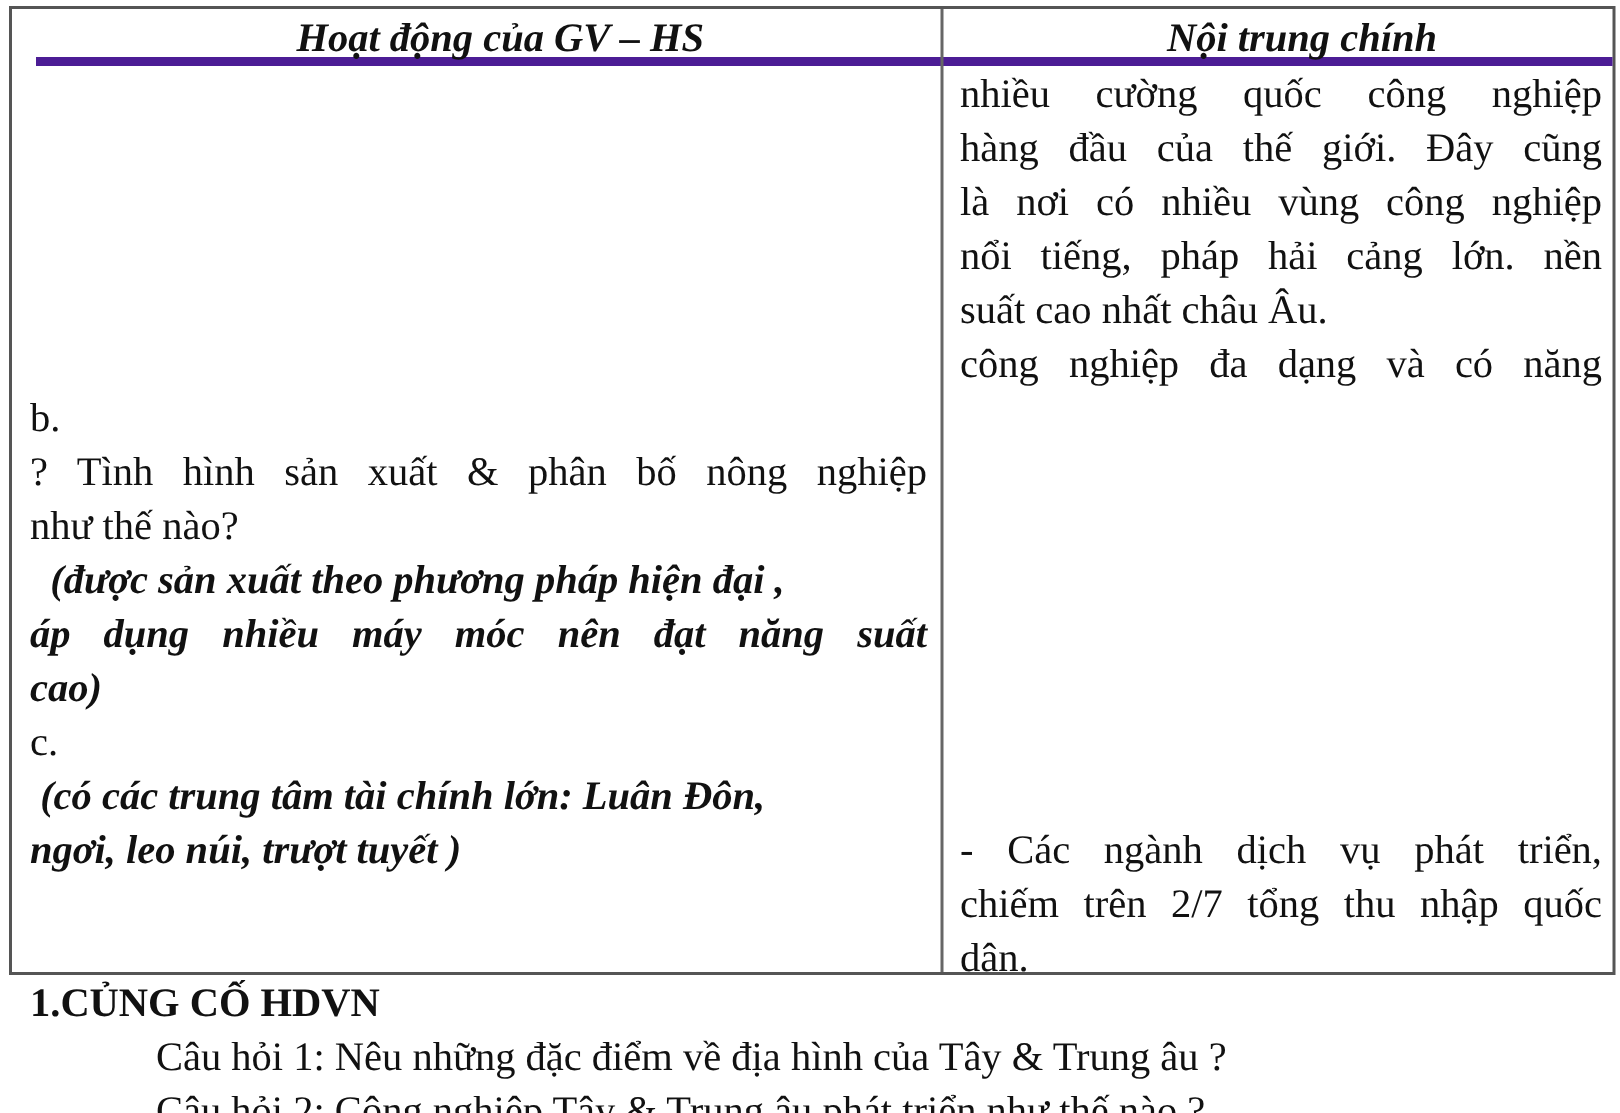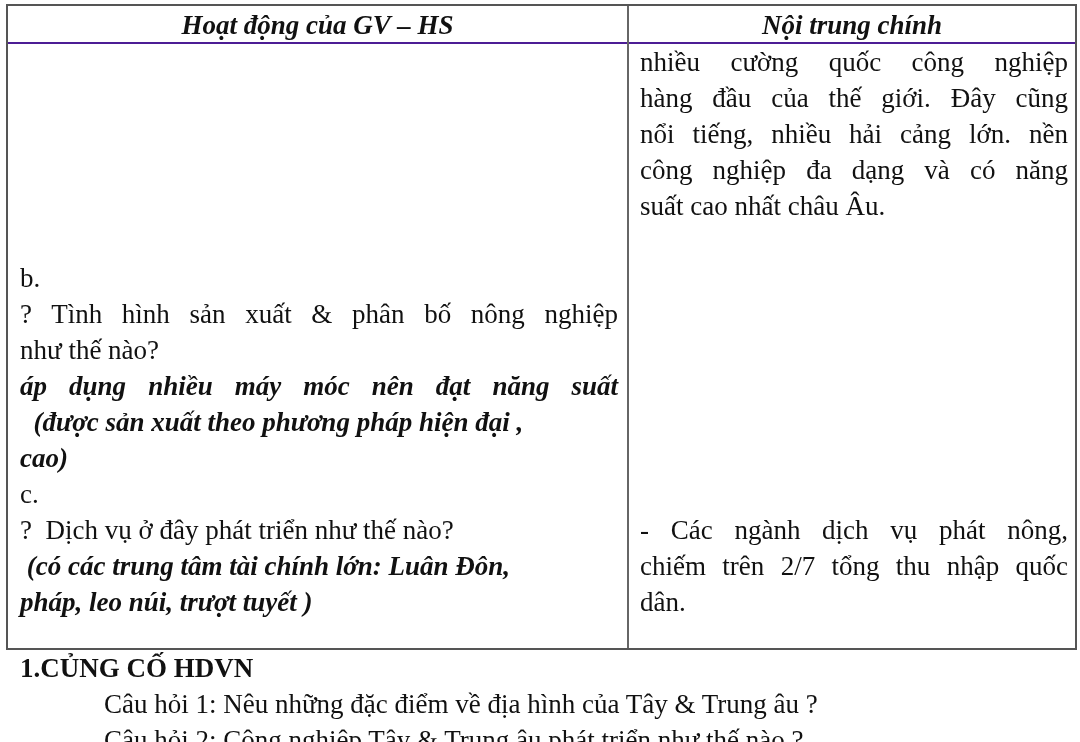--- a/index.html
+++ b/index.html
@@ -8,22 +8,22 @@
     font-family: "Liberation Serif", "DejaVu Serif", serif;
     color: #111111;
   }
   .doc-table {
     position: absolute; left: 6px; top: 4px;
     width: 1071px; height: 646px;
     border: 2px solid #555555;
     box-sizing: border-box;
   }
   .header-row {
-    position: absolute; left: 0; top: 0; right: 0; height: 38px;
-    border-bottom: 2px solid #4c1d95;
+    position: absolute; left: 16px; top: 0; right: 0; height: 38px;
+    border-bottom: 6px solid #4c1d95;
     box-sizing: border-box;
   }
   .col-divider {
     position: absolute; left: 619px; top: 0; bottom: 0;
     width: 2px; background: #666666;
   }
   .header-cell {
     position: absolute; top: 0; height: 36px;
     font-weight: bold; font-style: italic;
     font-size: 27px; line-height: 38px; text-align: center;
@@ -65,44 +65,44 @@
   <div class="cell cell-left">
     <span class="line"></span>
     <span class="line"></span>
     <span class="line"></span>
     <span class="line"></span>
     <span class="line"></span>
     <span class="line"></span>
     <span class="line">b.</span>
     <span class="line justify">?  Tình hình sản xuất &amp; phân bố nông nghiệp</span>
     <span class="line">như thế nào?</span>
+    <span class="line bi" style="white-space:pre">  (được sản xuất theo phương pháp hiện đại ,</span>
     <span class="line bi justify">áp dụng nhiều máy móc nên đạt năng suất</span>
-    <span class="line bi" style="white-space:pre">  (được sản xuất theo phương pháp hiện đại ,</span>
     <span class="line bi">cao)</span>
     <span class="line">c.</span>
-    <span class="line" style="white-space:pre">?  Dịch vụ ở đây phát triển như thế nào?</span>
     <span class="line bi" style="white-space:pre"> (có các trung tâm tài chính lớn: Luân Đôn,</span>
-    <span class="line bi">pháp, leo núi, trượt tuyết )</span>
+    <span class="line bi">ngơi, leo núi, trượt tuyết )</span>
   </div>
 
   <div class="cell cell-right">
     <span class="line justify">nhiều cường quốc công nghiệp</span>
     <span class="line justify">hàng đầu của thế giới. Đây cũng</span>
-    <span class="line justify">nổi tiếng, nhiều hải cảng lớn. nền</span>
+    <span class="line justify">là nơi có nhiều vùng công nghiệp</span>
+    <span class="line justify">nổi tiếng, pháp hải cảng lớn. nền</span>
+    <span class="line">suất cao nhất châu Âu.</span>
     <span class="line justify">công nghiệp đa dạng và có năng</span>
-    <span class="line">suất cao nhất châu Âu.</span>
     <span class="line"></span>
     <span class="line"></span>
     <span class="line"></span>
     <span class="line"></span>
     <span class="line"></span>
     <span class="line"></span>
     <span class="line"></span>
     <span class="line"></span>
-    <span class="line justify">- Các ngành dịch vụ phát nông,</span>
+    <span class="line justify">- Các ngành dịch vụ phát triển,</span>
     <span class="line justify">chiếm trên 2/7 tổng thu nhập quốc</span>
     <span class="line">dân.</span>
   </div>
 </div>
 
 <div class="section-title">1.CỦNG CỐ HDVN</div>
 <div class="question q1">Câu hỏi 1: Nêu những đặc điểm về địa hình của Tây &amp; Trung âu ?</div>
 <div class="question q2">Câu hỏi 2: Công nghiệp Tây &amp; Trung âu phát triển như thế nào ?</div>
 
 </body></html>

